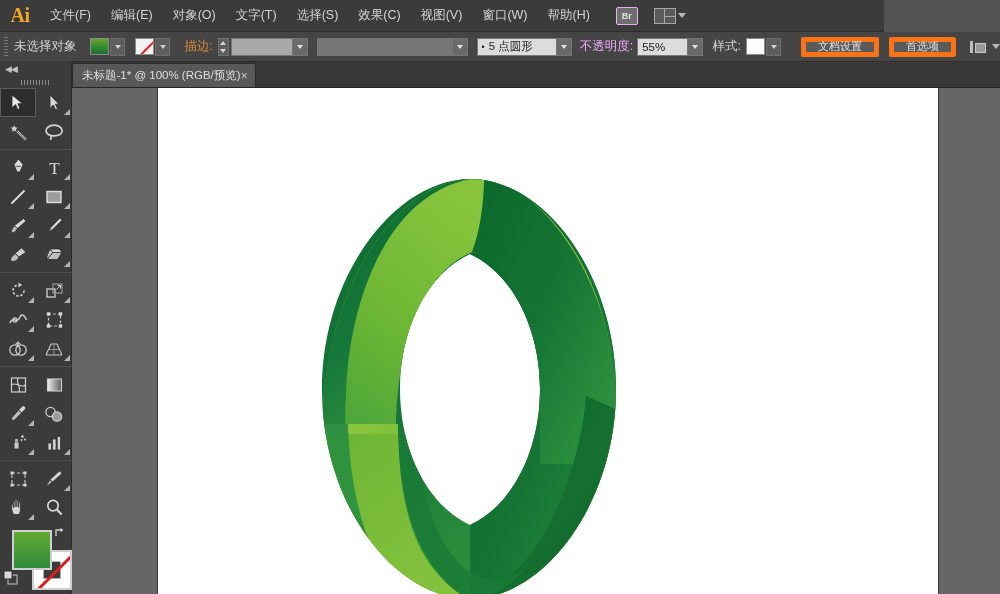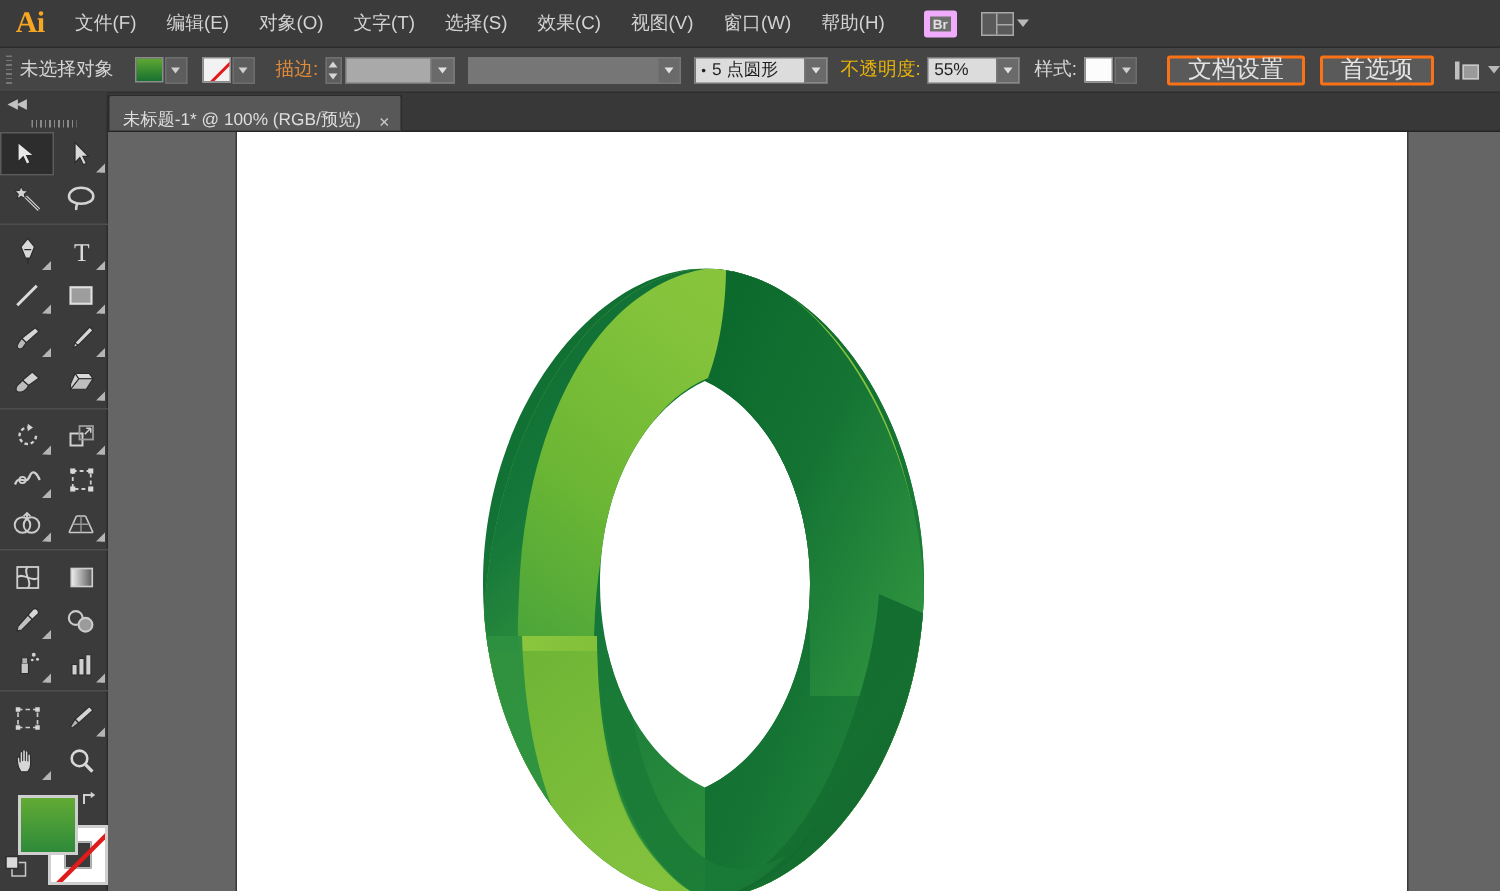--- a/index.html
+++ b/index.html
@@ -8,42 +8,42 @@
     width: 1000px; height: 594px;
     overflow: hidden;
     background: #535353;
     font-family: "Liberation Sans", "DejaVu Sans", sans-serif;
     -webkit-font-smoothing: antialiased;
   }
   #app { position: relative; width: 1000px; height: 594px; }
 
   
   .menubar {
-    position: absolute; left: 0; top: 0; width: 1000px; height: 32px;
+    position: absolute; left: 0; top: 0; width: 884px; height: 32px;
     background: #3b3b3b;
     display: flex; align-items: center;
     border-bottom: 1px solid #2c2c2c;
   }
   .ai-logo {
     width: 40px; height: 32px;
     display: flex; align-items: center; justify-content: center;
     color: #f5a623; font-size: 20px; font-weight: bold;
     font-family: "Liberation Serif", serif;
     letter-spacing: -0.5px;
   }
   .menu-item {
     padding: 0 10px; height: 32px;
     display: flex; align-items: center;
     color: #d3d3d3; font-size: 12.5px;
     cursor: default; white-space: nowrap;
   }
   .menubar-right { margin-left: 16px; display: flex; align-items: center; gap: 16px; }
   .br-icon {
     width: 22px; height: 18px; background: #6e6e6e;
-    border: 4px solid #f0abfc; border-radius: 2px;
+    border: 1px solid #f0abfc; border-radius: 2px;
     display: flex; align-items: center; justify-content: center;
     color: #e0e0e0; font-size: 9px; font-weight: bold;
   }
   .ws-switch { display: flex; align-items: center; gap: 2px; }
   .ws-grid {
     width: 22px; height: 16px; border: 1px solid #a8a8a8; background: #5a5a5a;
     position: relative;
   }
   .ws-grid::before {
     content:''; position:absolute; left:9px; top:0; width:1px; height:14px; background:#a8a8a8;
@@ -107,45 +107,45 @@
   }
   .combo .val { flex:1; color:#1f1f1f; font-size:11.5px; padding:0 4px; white-space:nowrap; overflow:hidden; }
   .combo .arrow {
     width:15px; height:16px; background:#6a6a6a; border-left:1px solid #767676;
     display:flex; align-items:center; justify-content:center;
   }
   .combo .arrow .caret-sm { border-top-color:#e2e2e2; border-left-width:3.5px; border-right-width:3.5px; border-top-width:4.5px;}
   .combo.dim { background:#767676; }
   .combo.dim .arrow { background:#6a6a6a; }
   .combo.light { background:#dcdcdc; }
-  .opacity-label { color:#eab308; font-size:12.5px; margin:0 4px 0 8px; white-space:nowrap;}
+  .opacity-label { color:#f0abfc; font-size:12.5px; margin:0 4px 0 8px; white-space:nowrap;}
   .style-label { color:#d6d6d6; font-size:12.5px; margin:0 5px 0 10px; white-space:nowrap;}
   .btn-plain {
-    height: 20px; background:#5a5a5a; border:2px solid #f97316; border-radius:2px;
-    color:#e3e3e3; font-size:16px; padding:0 12px;
+    height: 20px; background:#5a5a5a; border:5px solid #f97316; border-radius:2px;
+    color:#e3e3e3; font-size:11px; padding:0 12px;
     display:flex; align-items:center; justify-content:center; white-space:nowrap;
   }
   .align-ic {
     width:18px;height:14px;position:relative;
   }
   .align-ic::before{content:'';position:absolute;left:0;top:1px;width:3px;height:12px;background:#bfbfbf;}
   .align-ic::after{content:'';position:absolute;left:5px;top:3px;width:9px;height:8px;background:#9a9a9a;border:1px solid #c8c8c8;}
 
   
   .tabbar {
     position:absolute; left:0; top:62px; width:1000px; height:26px;
     background:#383838; border-bottom:1px solid #252525;
     display:flex; align-items:flex-end;
   }
   .tabbar .lead { width:72px; height:26px; background:#3b3b3b; }
   .doc-tab {
     height:24px; background:#585858;
     border:1px solid #2b2b2b; border-bottom:none;
     border-radius:2px 2px 0 0;
-    display:flex; align-items:flex-end; gap:12px;
+    display:flex; align-items:center; gap:0;
     padding:0 7px 0 9px;
     color:#dedede; font-size:11.5px; white-space:nowrap;
   }
   .tab-close { color:#c9c9c9; font-size:12px; line-height:1; }
 
   
   .toolpanel {
     position:absolute; left:0; top:62px; width:72px; height:532px;
     background:#3b3b3b; border-right:1px solid #2c2c2c;
   }

